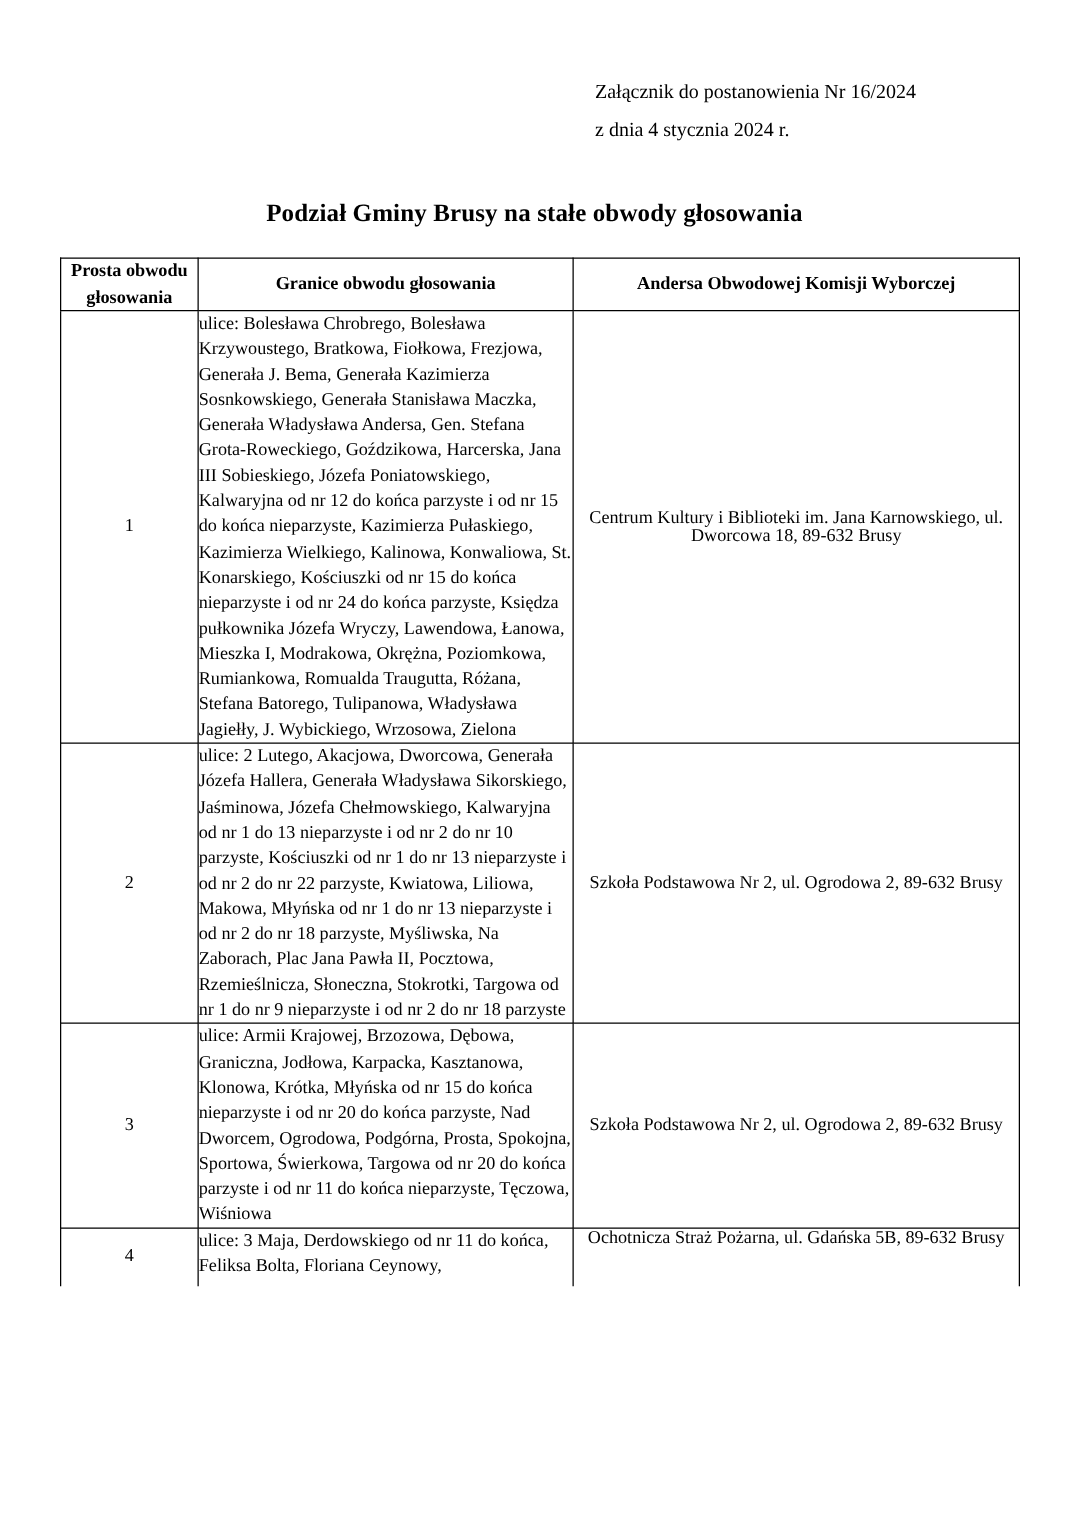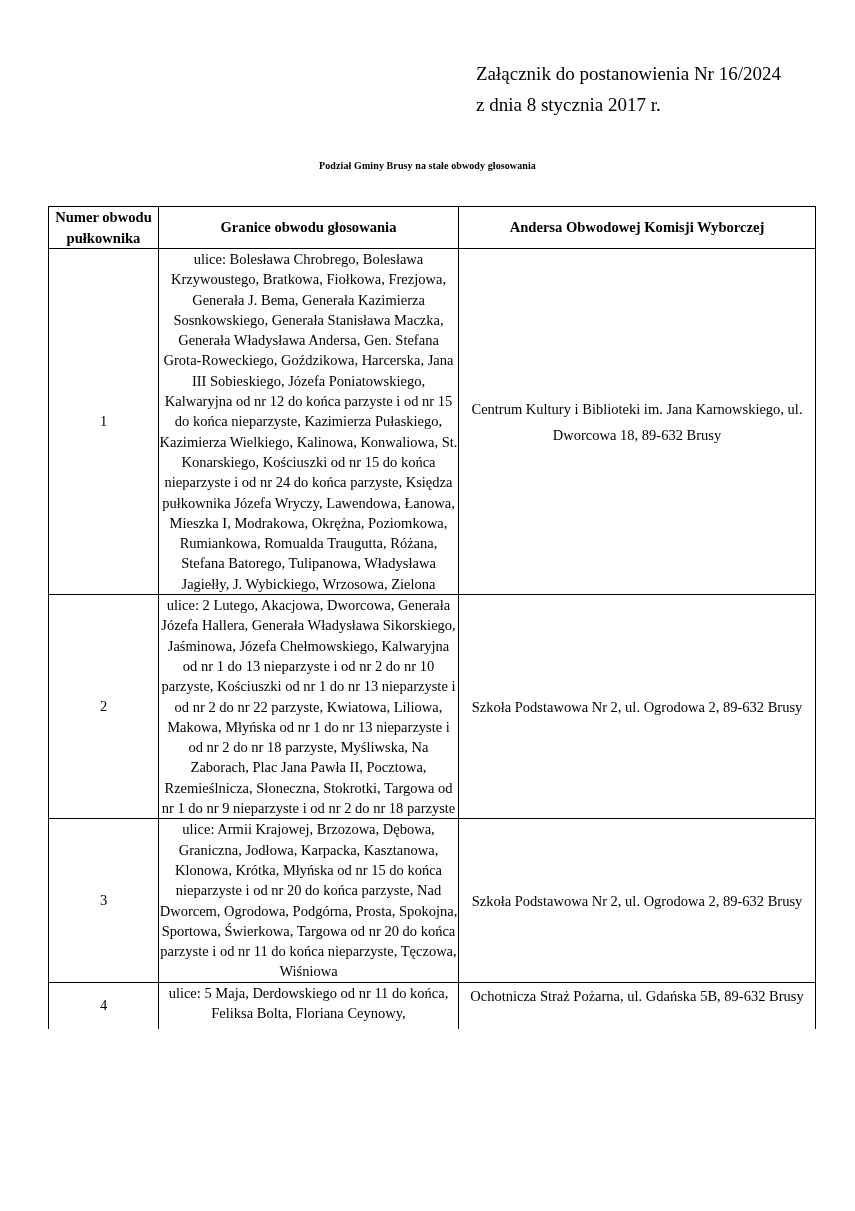--- a/index.html
+++ b/index.html
@@ -20,37 +20,37 @@
     height: 1211px;
     background: #ffffff;
   }
 
   
   .doc-header {
     position: absolute;
     left: 476px;
     top: 58px;
     width: 360px;
-    font-size: 19px;
+    font-size: 16px;
     line-height: 31px;
     text-align: left;
     white-space: nowrap;
   }
   .doc-header .hline {
     display: block;
   }
 
   
   .doc-title {
     position: absolute;
     left: 0;
     top: 160px;
     width: 855px;
     text-align: center;
-    font-size: 10px;
+    font-size: 20px;
     font-weight: bold;
     letter-spacing: 0.1px;
   }
 
   
   .tbl-wrap {
     position: absolute;
     left: 48px;
     top: 206px;
     width: 767px;
@@ -76,29 +76,29 @@
     line-height: 20.5px;
     padding: 6px 4px 7px 4px;
   }
   th.h-num { padding-left: 6px; padding-right: 6px; }
 
   td.num-cell {
     text-align: center;
     font-size: 14.5px;
   }
   td.gran-cell {
-    text-align: center;
+    text-align: left;
     font-size: 14.5px;
     line-height: 20.3px;
     padding: 2px 6px 3px 6px;
   }
   td.sied-cell {
     text-align: center;
     font-size: 14.5px;
-    line-height: 26px;
+    line-height: 15px;
     padding: 2px 8px 3px 8px;
   }
 
   
   tr.row-clipped td.gran-cell,
   tr.row-clipped td.sied-cell,
   tr.row-clipped td.num-cell {
     height: 46px;
     overflow: hidden;
   }
@@ -111,35 +111,35 @@
     display: block;
   }
 </style>
 </head>
 <body>
 
 <div class="page">
 
   <div class="doc-header">
     <span class="hline">Załącznik do postanowienia Nr 16/2024</span>
-    <span class="hline">z dnia 8 stycznia 2017 r.</span>
+    <span class="hline">z dnia 4 stycznia 2024 r.</span>
   </div>
 
   <div class="doc-title">Podział Gminy Brusy na stałe obwody głosowania</div>
 
   <div class="tbl-wrap">
     <table class="obwody">
       <colgroup>
         <col class="c-num">
         <col class="c-gran">
         <col class="c-sied">
       </colgroup>
       <thead>
         <tr>
-          <th class="h-num">Numer obwodu pułkownika</th>
+          <th class="h-num">Prosta obwodu głosowania</th>
           <th>Granice obwodu głosowania</th>
           <th>Andersa Obwodowej Komisji Wyborczej</th>
         </tr>
       </thead>
       <tbody>
         <tr>
           <td class="num-cell">1</td>
           <td class="gran-cell">ulice: Bolesława Chrobrego, Bolesława Krzywoustego, Bratkowa, Fiołkowa, Frezjowa, Generała J. Bema, Generała Kazimierza Sosnkowskiego, Generała Stanisława Maczka, Generała Władysława Andersa, Gen. Stefana Grota-Roweckiego, Goździkowa, Harcerska, Jana III Sobieskiego, Józefa Poniatowskiego, Kalwaryjna od nr 12 do końca parzyste i od nr 15 do końca nieparzyste, Kazimierza Pułaskiego, Kazimierza Wielkiego, Kalinowa, Konwaliowa, St. Konarskiego, Kościuszki od nr 15 do końca nieparzyste i od nr 24 do końca parzyste, Księdza pułkownika Józefa Wryczy, Lawendowa, Łanowa, Mieszka I, Modrakowa, Okrężna, Poziomkowa, Rumiankowa, Romualda Traugutta, Różana, Stefana Batorego, Tulipanowa, Władysława Jagiełły, J. Wybickiego, Wrzosowa, Zielona</td>
           <td class="sied-cell">Centrum Kultury i Biblioteki im. Jana Karnowskiego, ul. Dworcowa 18, 89-632 Brusy</td>
         </tr>
@@ -151,21 +151,21 @@
         <tr>
           <td class="num-cell">3</td>
           <td class="gran-cell">ulice: Armii Krajowej, Brzozowa, Dębowa, Graniczna, Jodłowa, Karpacka, Kasztanowa, Klonowa, Krótka, Młyńska od nr 15 do końca nieparzyste i od nr 20 do końca parzyste, Nad Dworcem, Ogrodowa, Podgórna, Prosta, Spokojna, Sportowa, Świerkowa, Targowa od nr 20 do końca parzyste i od nr 11 do końca nieparzyste, Tęczowa, Wiśniowa</td>
           <td class="sied-cell">Szkoła Podstawowa Nr 2, ul. Ogrodowa 2, 89-632 Brusy</td>
         </tr>
         <tr class="row-clipped">
           <td class="num-cell">
             <span class="clip-box" style="display:flex;align-items:center;justify-content:center;">4</span>
           </td>
           <td class="gran-cell">
-            <span class="clip-box">ulice: 5 Maja, Derdowskiego od nr 11 do końca, Feliksa Bolta, Floriana Ceynowy,</span>
+            <span class="clip-box">ulice: 3 Maja, Derdowskiego od nr 11 do końca, Feliksa Bolta, Floriana Ceynowy,</span>
           </td>
           <td class="sied-cell">
             <span class="clip-box">Ochotnicza Straż Pożarna, ul. Gdańska 5B, 89-632 Brusy</span>
           </td>
         </tr>
       </tbody>
     </table>
   </div>
 
 </div>

